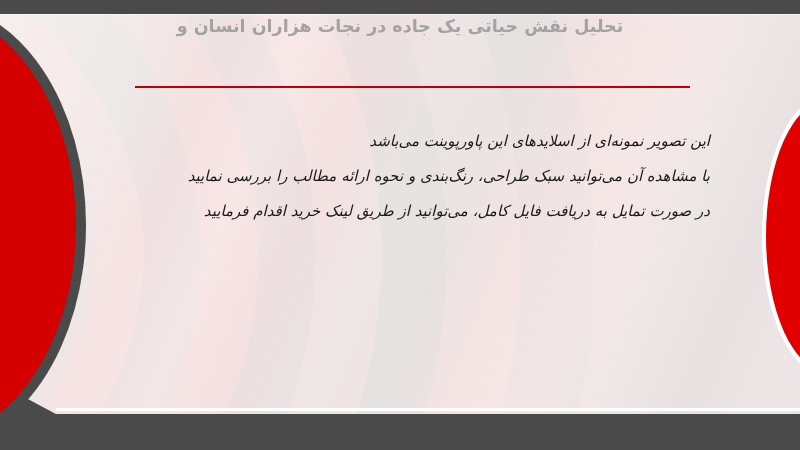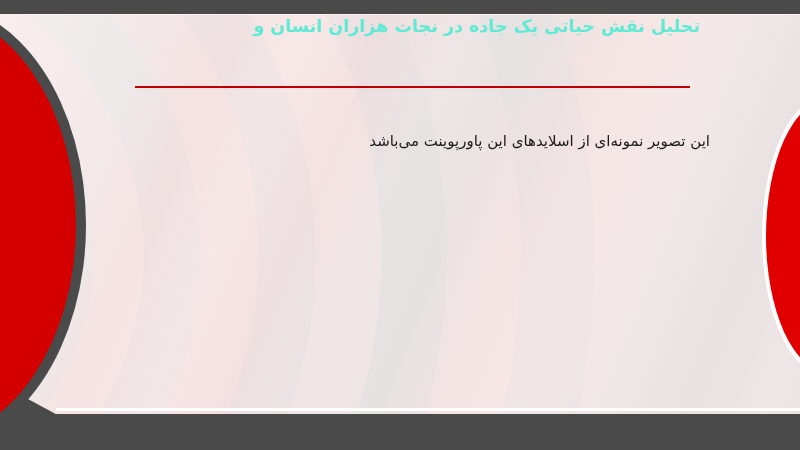--- a/index.html
+++ b/index.html
@@ -144,27 +144,26 @@
   }
 
   .title-block {
     position: absolute;
     top: 12px;
     left: 100px;
     width: 600px;
     text-align: center;
   }
   .title-line {
-    color: #5eead4;
+    color: #a3a3a3;
     font-size: 17.5px;
     font-weight: bold;
     line-height: 28px;
     white-space: nowrap;
     letter-spacing: 0px;
-    text-align: right;
   }
   .title-rule {
     position: absolute;
     left: 35px;
     top: 74px;
     width: 555px;
     height: 2px;
     background: #c00000;
   }
 
@@ -173,20 +172,21 @@
     top: 124px;
     left: 90px;
     width: 620px;
     text-align: right;
   }
   .body-line {
     color: #1a1a1a;
     font-size: 15px;
     line-height: 35px;
     white-space: nowrap;
+    font-style: italic;
   }
 </style>
 </head>
 <body>
 
 <div class="slide">
 
   <div class="frame-band"></div>
 
   <div class="plate"></div>
@@ -201,16 +201,18 @@
 
   <div class="content">
 
     <div class="title-block">
       <div class="title-line">تحلیل نقش حیاتی یک جاده در نجات هزاران انسان و</div>
       <div class="title-rule"></div>
     </div>
 
     <div class="body-block">
       <div class="body-line">این تصویر نمونه‌ای از اسلایدهای این پاورپوینت می‌باشد</div>
+      <div class="body-line">با مشاهده آن می‌توانید سبک طراحی، رنگ‌بندی و نحوه ارائه مطالب را بررسی نمایید</div>
+      <div class="body-line">در صورت تمایل به دریافت فایل کامل، می‌توانید از طریق لینک خرید اقدام فرمایید</div>
     </div>
 
   </div>
 </div>
 
 </body></html>

